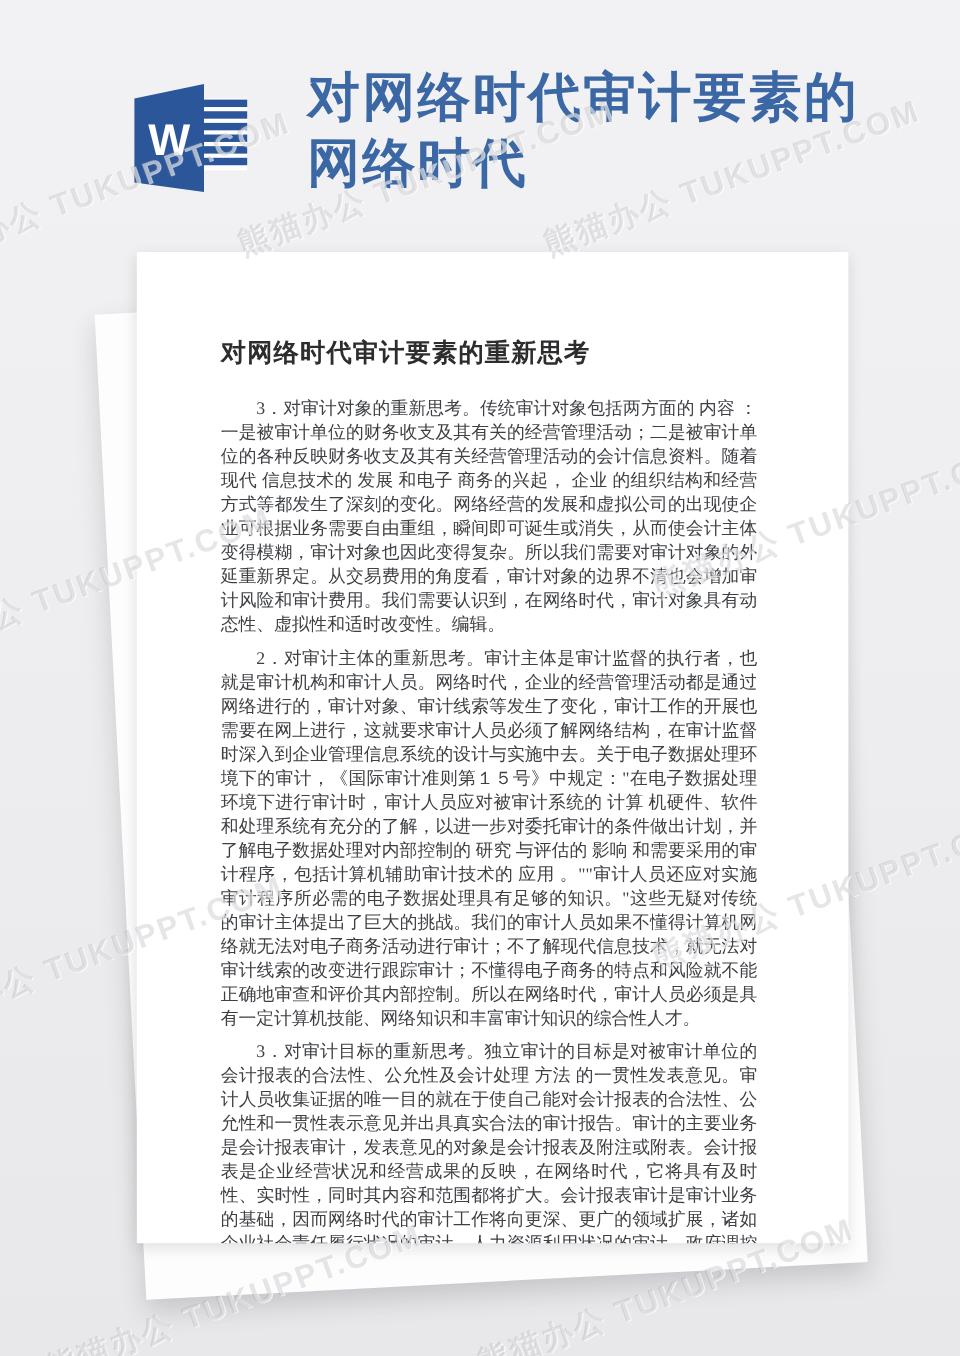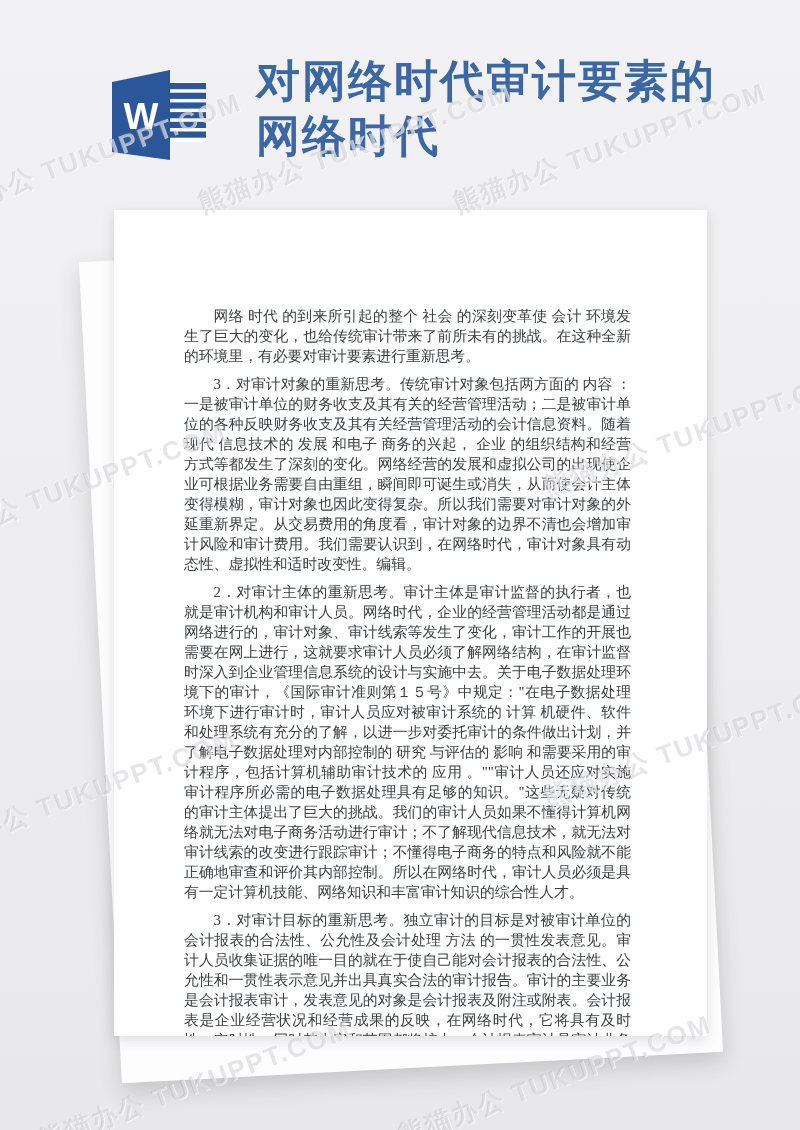--- a/index.html
+++ b/index.html
@@ -94,22 +94,22 @@
       <polygon points="4,14 62,2 62,92 4,84" fill="#2b579a"></polygon>
       <text x="33" y="61" text-anchor="middle" font-family="Liberation Sans, DejaVu Sans, sans-serif" font-size="37" font-weight="bold" fill="#ffffff">W</text>
     </svg>
 
     <h1 class="header-title"><span>对网络时代审计要素的</span><br><span>网络时代</span></h1>
   </div>
 
   <div class="page-behind"></div>
 
   <div class="page-main">
+    <h2 class="doc-title">对网络时代审计要素的重新思考</h2>
     <div class="doc-body">
-        <p class="para">网络 时代 的到来所引起的整个 社会 的深刻变革使 会计 环境发生了巨大的变化，也给传统审计带来了前所未有的挑战。在这种全新的环境里，有必要对审计要素进行重新思考。</p>
         <p class="para">3．对审计对象的重新思考。传统审计对象包括两方面的 内容 ：一是被审计单位的财务收支及其有关的经营管理活动；二是被审计单位的各种反映财务收支及其有关经营管理活动的会计信息资料。随着 现代 信息技术的 发展 和电子 商务的兴起， 企业 的组织结构和经营方式等都发生了深刻的变化。网络经营的发展和虚拟公司的出现使企业可根据业务需要自由重组，瞬间即可诞生或消失，从而使会计主体变得模糊，审计对象也因此变得复杂。所以我们需要对审计对象的外延重新界定。从交易费用的角度看，审计对象的边界不清也会增加审计风险和审计费用。我们需要认识到，在网络时代，审计对象具有动态性、虚拟性和适时改变性。编辑。</p>
         <p class="para">2．对审计主体的重新思考。审计主体是审计监督的执行者，也就是审计机构和审计人员。网络时代，企业的经营管理活动都是通过网络进行的，审计对象、审计线索等发生了变化，审计工作的开展也需要在网上进行，这就要求审计人员必须了解网络结构，在审计监督时深入到企业管理信息系统的设计与实施中去。关于电子数据处理环境下的审计，《国际审计准则第１５号》中规定："在电子数据处理环境下进行审计时，审计人员应对被审计系统的 计算 机硬件、软件和处理系统有充分的了解，以进一步对委托审计的条件做出计划，并了解电子数据处理对内部控制的 研究 与评估的 影响 和需要采用的审计程序，包括计算机辅助审计技术的 应用 。""审计人员还应对实施审计程序所必需的电子数据处理具有足够的知识。"这些无疑对传统的审计主体提出了巨大的挑战。我们的审计人员如果不懂得计算机网络就无法对电子商务活动进行审计；不了解现代信息技术，就无法对审计线索的改变进行跟踪审计；不懂得电子商务的特点和风险就不能正确地审查和评价其内部控制。所以在网络时代，审计人员必须是具有一定计算机技能、网络知识和丰富审计知识的综合性人才。</p>
         <p class="para">3．对审计目标的重新思考。独立审计的目标是对被审计单位的会计报表的合法性、公允性及会计处理 方法 的一贯性发表意见。审计人员收集证据的唯一目的就在于使自己能对会计报表的合法性、公允性和一贯性表示意见并出具真实合法的审计报告。审计的主要业务是会计报表审计，发表意见的对象是会计报表及附注或附表。会计报表是企业经营状况和经营成果的反映，在网络时代，它将具有及时性、实时性，同时其内容和范围都将扩大。会计报表审计是审计业务的基础，因而网络时代的审计工作将向更深、更广的领域扩展，诸如企业社会责任履行状况的审计、人力资源利用状况的审计、政府调控职能实现</p>
       </div>
   </div>
 
   <div class="watermark-layer">
       <span class="wm" style="left: 85px; top: 158px;">熊猫办公 TUKUPPT.COM</span>
       <span class="wm" style="left: 355px; top: 148px;">熊猫办公 TUKUPPT.COM</span>
       <span class="wm" style="left: 610px; top: 148px;">熊猫办公 TUKUPPT.COM</span>

